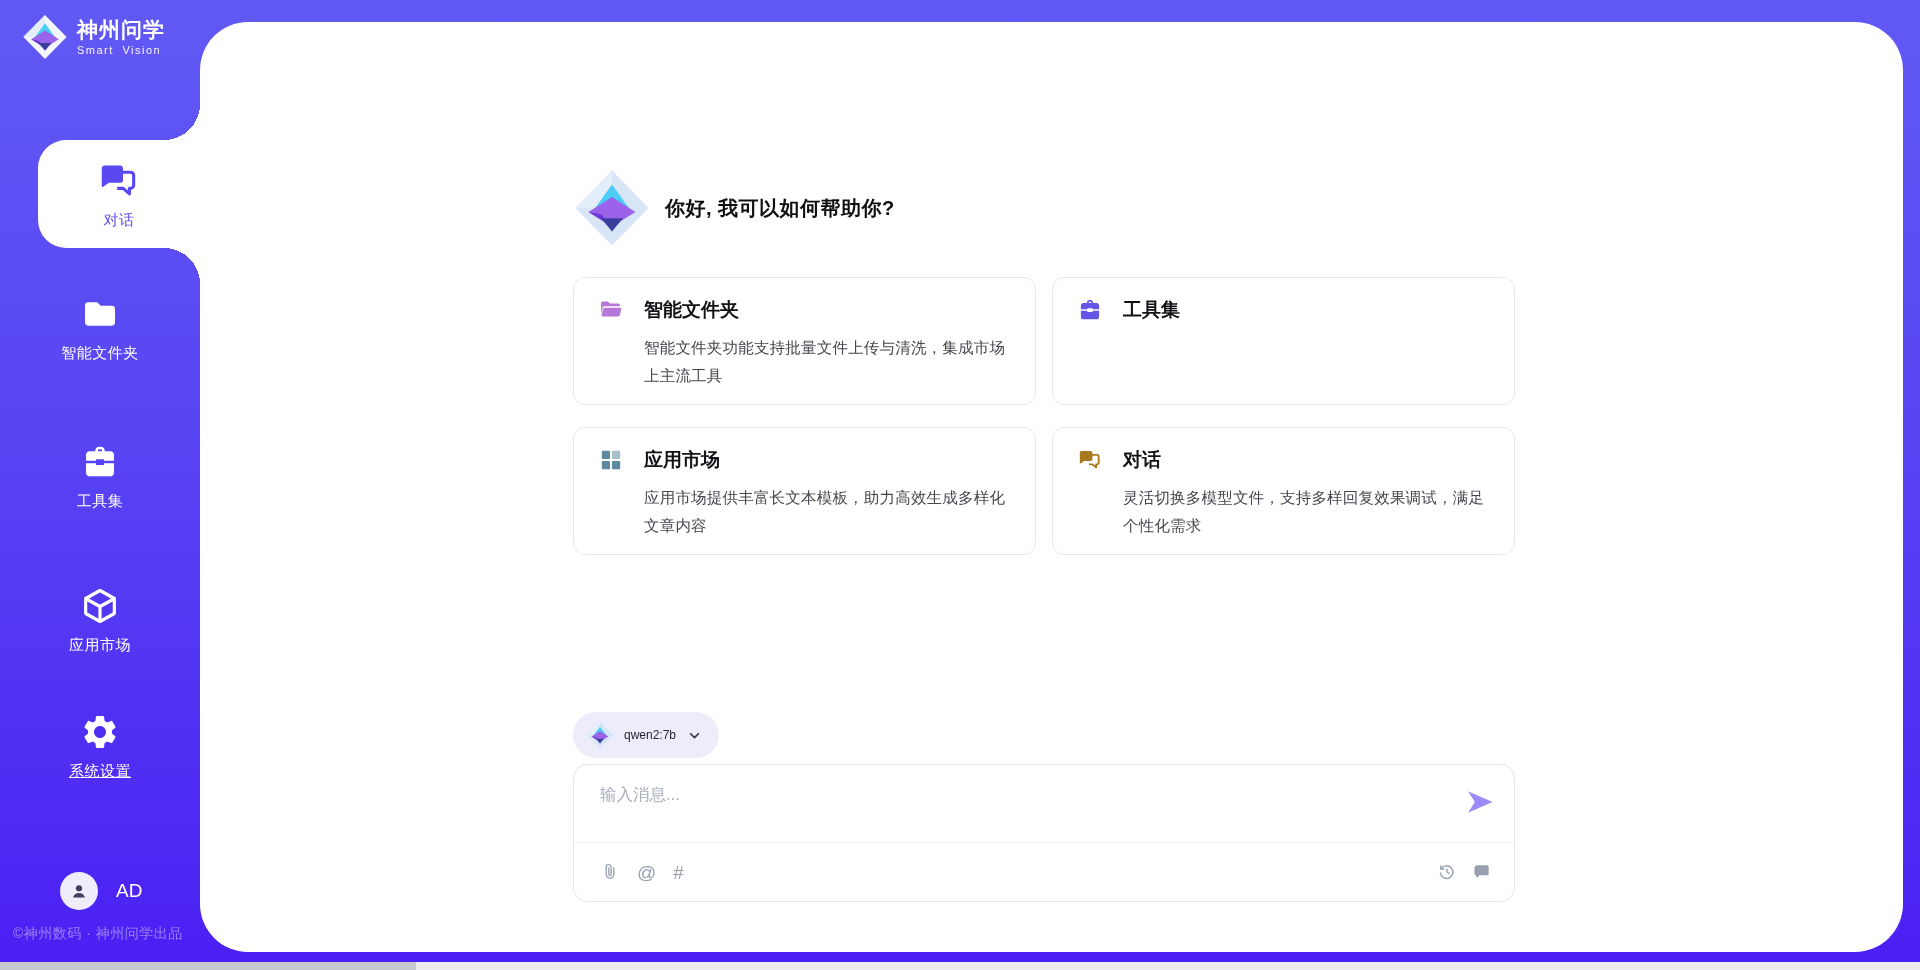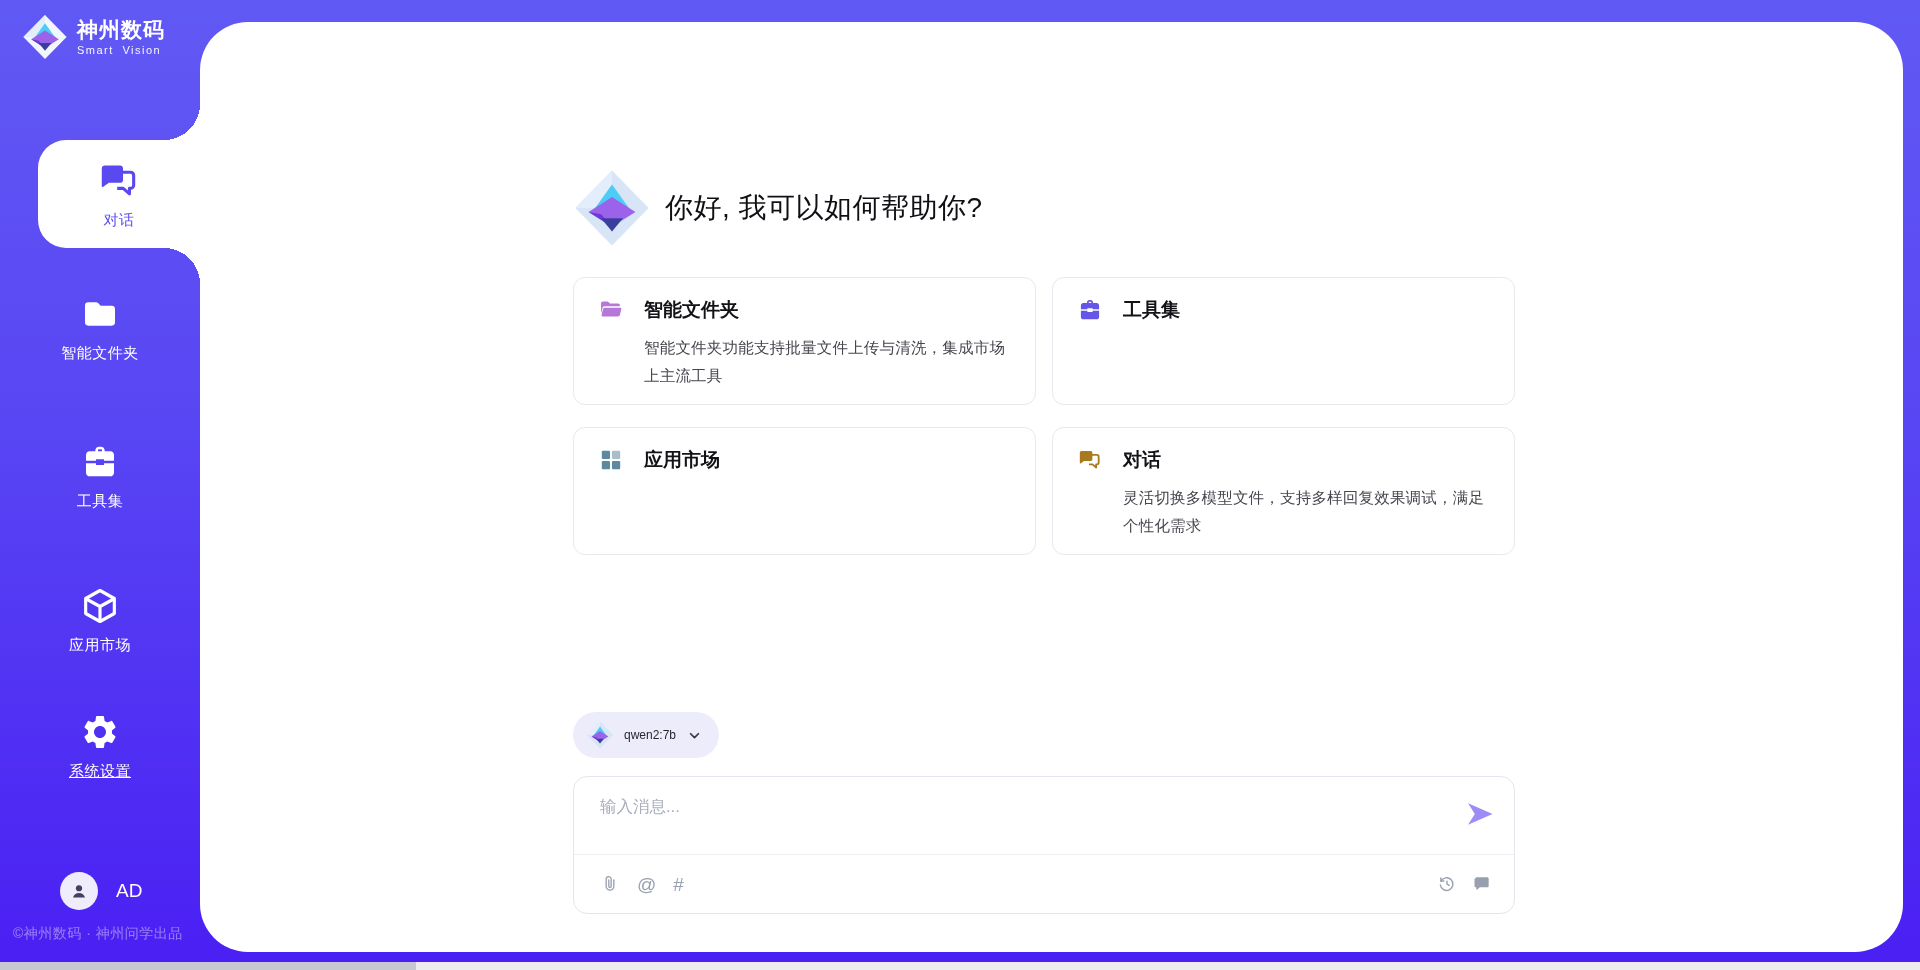--- a/index.html
+++ b/index.html
@@ -29,34 +29,34 @@
   .notch-bottom{top:248px;background:radial-gradient(circle at 0 100%,transparent 36px,#fff 36px);}
   .user-row{position:absolute;left:60px;top:872px;display:flex;align-items:center;gap:18px;cursor:pointer;}
   .avatar{width:38px;height:38px;border-radius:50%;background:#efecfb;display:flex;align-items:center;justify-content:center;}
   .avatar svg{width:22px;height:22px;color:#44405e;}
   .user-name{color:#fff;font-size:19px;}
   .copyright{position:absolute;left:13px;top:925px;color:rgba(255,255,255,.42);font-size:14px;letter-spacing:.5px;}
   
   .content{position:absolute;left:573px;top:22px;width:942px;}
   .greeting{margin-top:141px;display:flex;align-items:center;gap:14px;}
   .greeting svg{width:78px;height:90px;}
-  .greeting-text{font-size:28px;font-weight:400;color:#0f0f14;letter-spacing:.5px;}
+  .greeting-text{font-size:20px;font-weight:700;color:#0f0f14;letter-spacing:.5px;}
   .cards{margin-top:24px;display:grid;grid-template-columns:463px 463px;column-gap:16px;row-gap:22px;}
   .card{box-sizing:border-box;height:128px;border:1px solid #e7e8ee;border-radius:12px;background:#fff;padding:17px 24px;cursor:pointer;}
   .card-head{display:flex;align-items:center;gap:20px;margin-top:2px;}
   .card-head svg{width:26px;height:26px;flex:0 0 auto;}
   .card-title{font-size:19px;font-weight:800;color:#121217;}
   .card-desc{margin-top:11px;margin-left:46px;font-size:15.5px;color:#46464e;line-height:1.8;letter-spacing:.2px;}
   .ic-orchid{color:#b678d8;}.ic-indigo{color:#6656e8;}.ic-steel{color:#5e8aa0;}.ic-amber{color:#a97a1d;}
   .model-row{margin-top:157px;}
   .model-pill{display:inline-flex;align-items:center;gap:10px;height:46px;padding:0 16px 0 13px;border-radius:23px;background:#edecfa;cursor:pointer;}
   .model-pill .diamond{width:28px;height:30px;}
   .model-name{font-size:12px;color:#26262e;}
   .chevron{width:17px;height:17px;color:#3a3a44;display:flex;}
-  .composer{margin-top:18px;position:relative;box-sizing:border-box;width:942px;height:138px;border:1px solid #e4e6ed;border-radius:14px;background:#fff;}
+  .composer{margin-top:6px;position:relative;box-sizing:border-box;width:942px;height:138px;border:1px solid #e4e6ed;border-radius:14px;background:#fff;}
   .composer textarea{position:absolute;left:0;top:0;width:100%;height:76px;box-sizing:border-box;border:none;outline:none;resize:none;
     padding:19px 70px 0 26px;font-size:16.5px;color:#333;background:transparent;font-family:"Liberation Sans","DejaVu Sans",sans-serif;}
   .composer textarea::placeholder{color:#a9aebc;}
   .send-btn{position:absolute;right:18px;top:21px;width:32px;height:32px;color:#9b8cf7;cursor:pointer;}
   .composer-tools{position:absolute;left:0;right:0;top:77px;bottom:0;border-top:1px solid #edeef3;display:flex;align-items:center;padding:0 22px 0 26px;color:#98a0b0;}
   .tool{display:flex;align-items:center;justify-content:center;cursor:pointer;margin-right:17px;}
   .tool svg{width:20px;height:20px;}
   .tool-text{font-size:19px;color:#98a0b0;line-height:1;}
   .tool-spacer{flex:1;}
   .tool-right{margin-right:0;margin-left:15px;}
@@ -74,21 +74,21 @@
   <div class="brand">
     <svg viewBox="0 0 100 100">
       <polygon points="50,2 97,50 50,98 3,50" fill="#f2f6fd"></polygon>
       <polygon points="3,50 50,2 50,50" fill="#e4eefa"></polygon>
       <polygon points="50,20 73,52 27,52" fill="#4ccdf6"></polygon>
       <polygon points="50,36 80,55 50,74 20,55" fill="#9b63e9"></polygon>
       <polygon points="20,55 50,74 36,58" fill="#6c39d8"></polygon>
       <polygon points="36,63 64,63 50,80" fill="#3a3f9e"></polygon>
     </svg>
     <div>
-      <div class="brand-name">神州数码</div>
+      <div class="brand-name">神州问学</div>
       <div class="brand-sub">Smart Vision</div>
     </div>
   </div>
 
   <div class="notch notch-top"></div>
   <div class="notch notch-bottom"></div>
 
   <div class="nav-active">
     <svg viewBox="0 0 24 24">
       <path d="M11 7.2h7.3c1 0 1.7.8 1.7 1.7v5.4c0 1-.8 1.7-1.7 1.7h-.6v3l-3.4-3H11" fill="none" stroke="currentColor" stroke-width="1.7" stroke-linejoin="round"></path>
@@ -180,20 +180,21 @@
     <div class="card">
       <div class="card-head">
         <svg class="ic-steel" viewBox="0 0 24 24" fill="currentColor">
           <rect x="3.5" y="3.5" width="7.6" height="7.6" rx="1"></rect>
           <rect x="12.9" y="3.5" width="7.6" height="7.6" rx="1" opacity=".55"></rect>
           <rect x="3.5" y="12.9" width="7.6" height="7.6" rx="1"></rect>
           <rect x="12.9" y="12.9" width="7.6" height="7.6" rx="1"></rect>
         </svg>
         <span class="card-title">应用市场</span>
       </div>
+      <div class="card-desc">应用市场提供丰富长文本模板，助力高效生成多样化文章内容</div>
     </div>
 
     <div class="card">
       <div class="card-head">
         <svg class="ic-amber" viewBox="0 0 24 24">
           <path d="M11 7.2h7.3c1 0 1.7.8 1.7 1.7v5.4c0 1-.8 1.7-1.7 1.7h-.6v3l-3.4-3H11" fill="none" stroke="currentColor" stroke-width="1.7" stroke-linejoin="round"></path>
           <path d="M2.6 5.2c0-.9.7-1.6 1.6-1.6h8.4c.9 0 1.6.7 1.6 1.6v6.2c0 .9-.7 1.6-1.6 1.6H6.5l-3.1 2.2c-.4.3-.8-.1-.8-.4V5.2z" fill="currentColor"></path>
         </svg>
         <span class="card-title">对话</span>
       </div>

